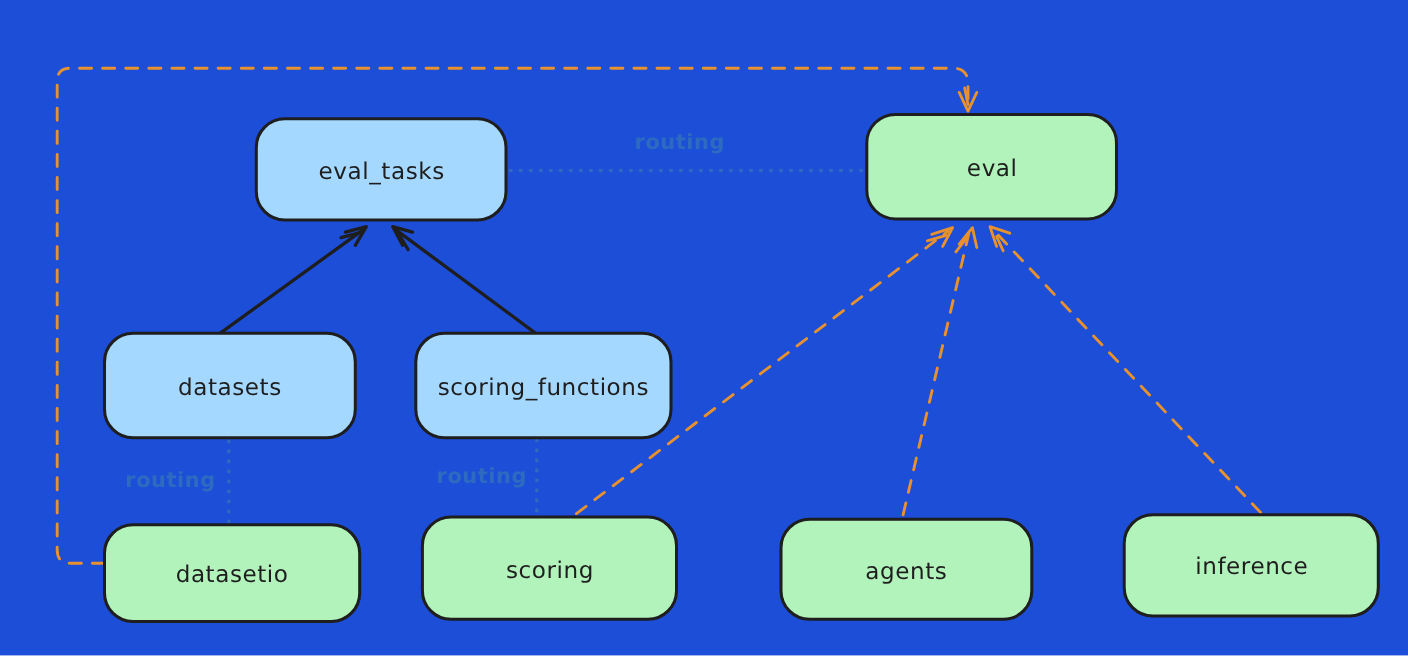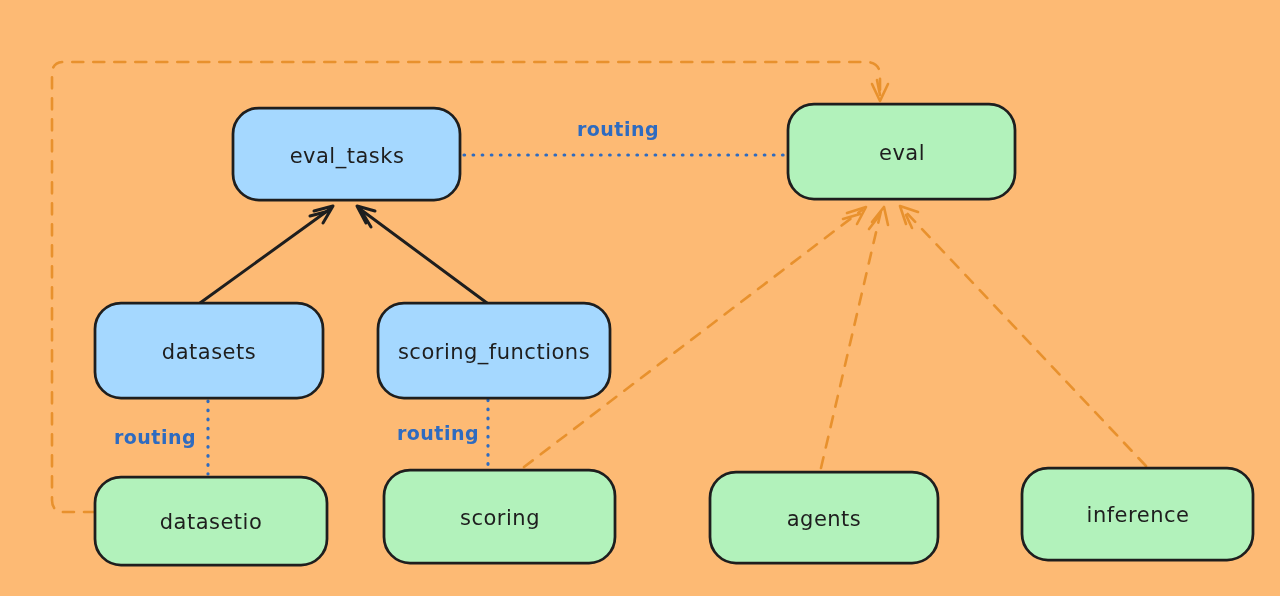--- a/index.html
+++ b/index.html
@@ -1,20 +1,20 @@
 <!DOCTYPE html>
 <html><head>
 <meta charset="utf-8">
 <style>
   html, body { margin: 0; padding: 0; background: #ffffff; }
   .canvas {
     position: relative;
     width: 1280px;
     height: 596px;
-    background: #fdba74;
+    background: #1d4ed8;
     overflow: hidden;
     font-family: "DejaVu Sans", sans-serif;
   }
   svg { display: block; }
   .node-rect { stroke: #1e1e1e; stroke-width: 2.75; }
   .node-label {
     font-family: "DejaVu Sans", sans-serif;
     font-size: 21px;
     fill: #1e1e1e;
     text-anchor: middle;

